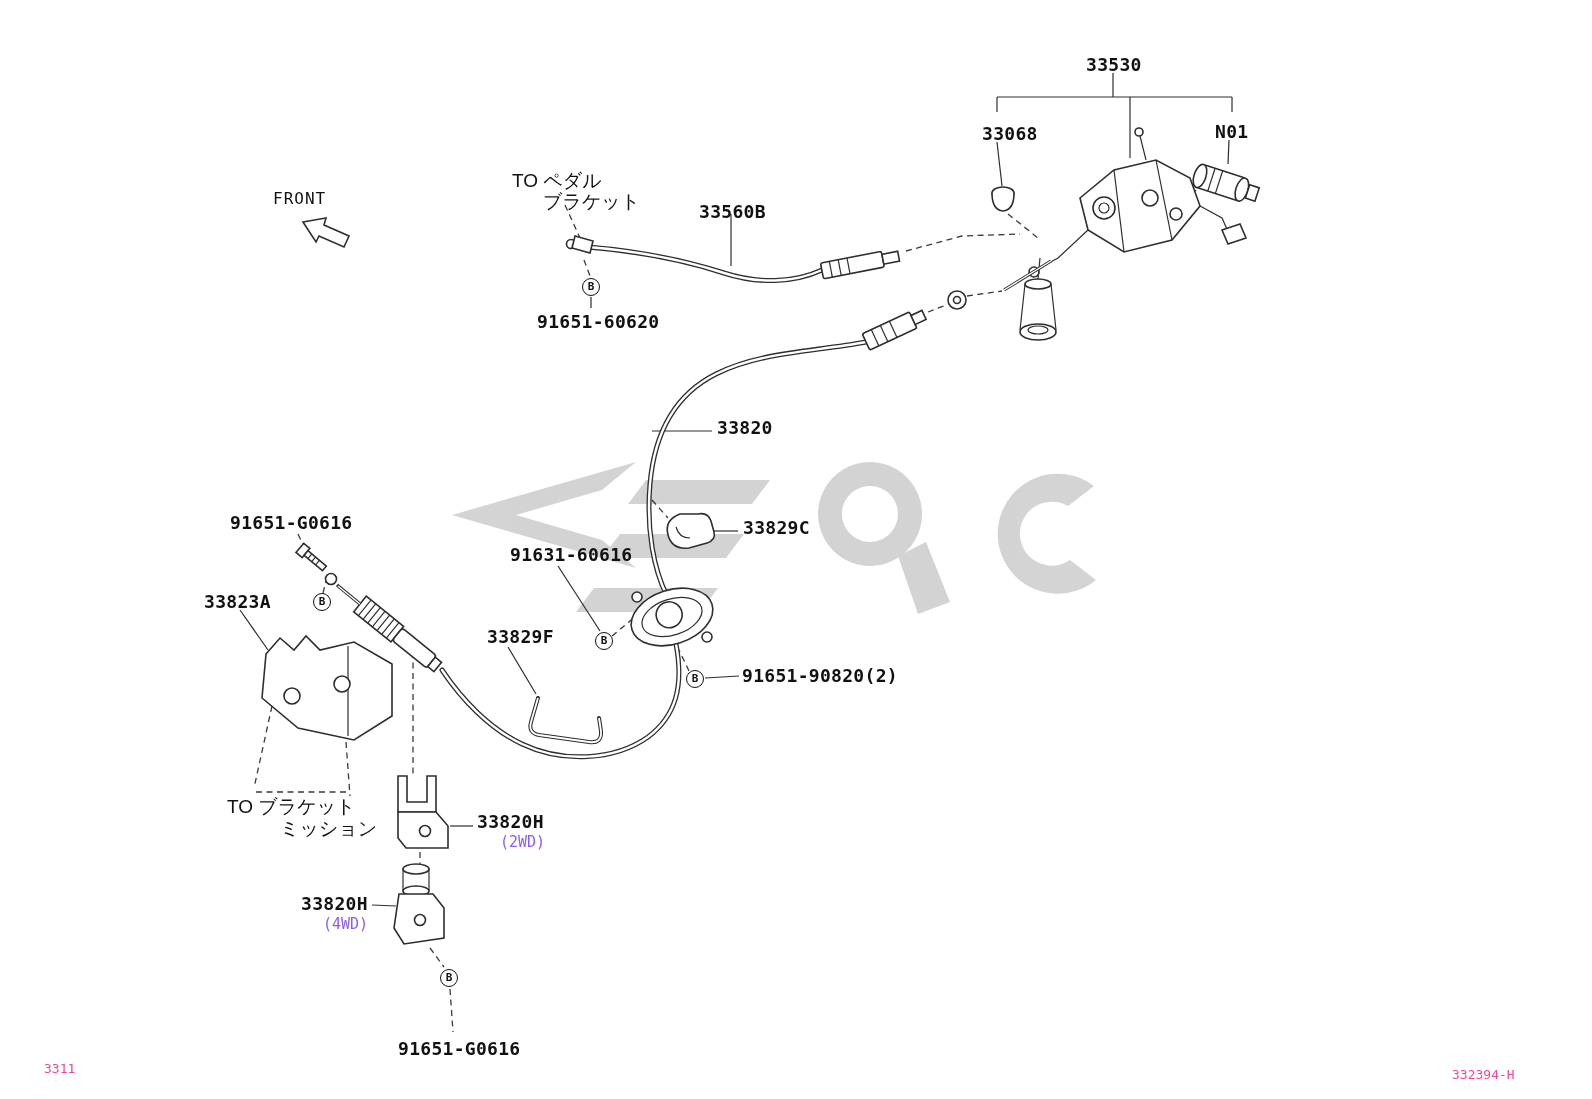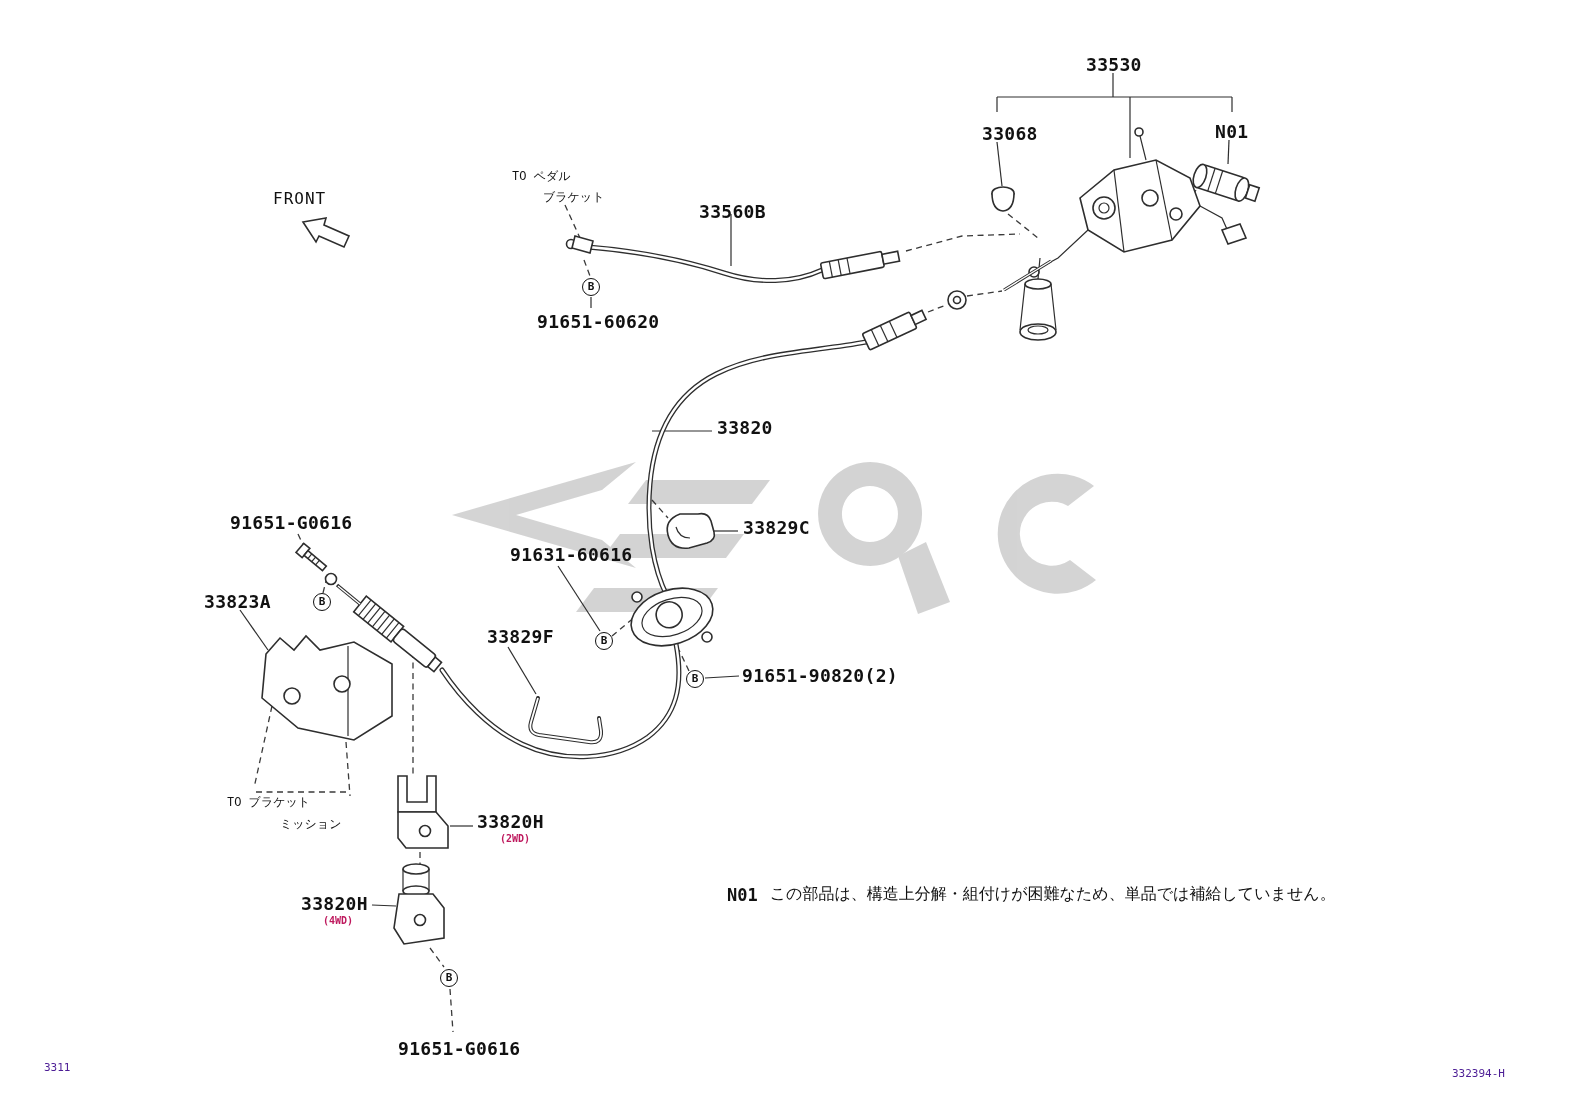--- a/index.html
+++ b/index.html
@@ -2,23 +2,23 @@
 <html><head>
 <meta charset="utf-8">
 <style>
   *{margin:0;padding:0;box-sizing:border-box}
   body{background:#fff}
   .page{position:relative;width:1592px;height:1099px;background:#ffffff;overflow:hidden;
         font-family:"DejaVu Sans Mono","Liberation Mono",monospace;color:#111}
   .art{position:absolute;left:0;top:0}
   .label{position:absolute;white-space:nowrap}
   .pn{font-weight:bold;font-size:18px;letter-spacing:.3px;color:#111}
-  .pn-sm{font-weight:bold;font-size:10px;color:#be185d}
-  .jp{font-family:Liberation Mono, monospace;font-size:12px;color:#111}
-  .corner{font-size:11px;color:#4c1d95}
+  .pn-sm{font-weight:normal;font-size:15px;color:#8b5cf6}
+  .jp{font-family:Liberation Sans, sans-serif;font-size:19px;color:#111}
+  .corner{font-size:13px;color:#ec4899}
   .front{font-weight:normal;font-size:16px;letter-spacing:1px}
   .b-marker{position:absolute;width:18px;height:18px;border:1.5px solid #111;border-radius:50%;
             font-size:11px;font-weight:bold;line-height:15px;text-align:center;background:#fff;color:#111}
   .note-code{font-weight:bold;font-size:17px;vertical-align:middle}
   .note-text{font-family:"DejaVu Sans","Liberation Sans",sans-serif;font-size:16px;margin-left:12px;vertical-align:middle}
   .sw{stroke:#2e2e2e;fill:#fff;stroke-width:1.6}
   .thin{stroke:#2e2e2e;stroke-width:1.2;fill:none}
   .cableA{stroke:#2e2e2e;stroke-width:5;fill:none;stroke-linecap:round}
   .cableB{stroke:#fff;stroke-width:2.4;fill:none;stroke-linecap:round}
   .dash{stroke:#3a3a3a;stroke-width:1.3;fill:none;stroke-dasharray:6 4.5}
@@ -249,20 +249,17 @@
   <div class="label pn" style="left:301px;top:893px">33820H</div>
   <div class="label pn-sm" style="left:323px;top:915px">(4WD)</div>
   <div class="label pn" style="left:398px;top:1038px">91651-G0616</div>
 
   <div class="b-marker" style="left:582px;top:278px">B</div>
   <div class="b-marker" style="left:313px;top:593px">B</div>
   <div class="b-marker" style="left:595px;top:632px">B</div>
   <div class="b-marker" style="left:686px;top:670px">B</div>
   <div class="b-marker" style="left:440px;top:969px">B</div>
 
-  <div class="label" style="left:727px;top:884px">
-    <span class="note-code">N01</span><span class="note-text">この部品は、構造上分解・組付けが困難なため、単品では補給していません。</span>
-  </div>
 
   <div class="label corner" style="left:44px;top:1061px">3311</div>
   <div class="label corner" style="left:1452px;top:1067px">332394-H</div>
 
 </div>
 
 </body></html>

